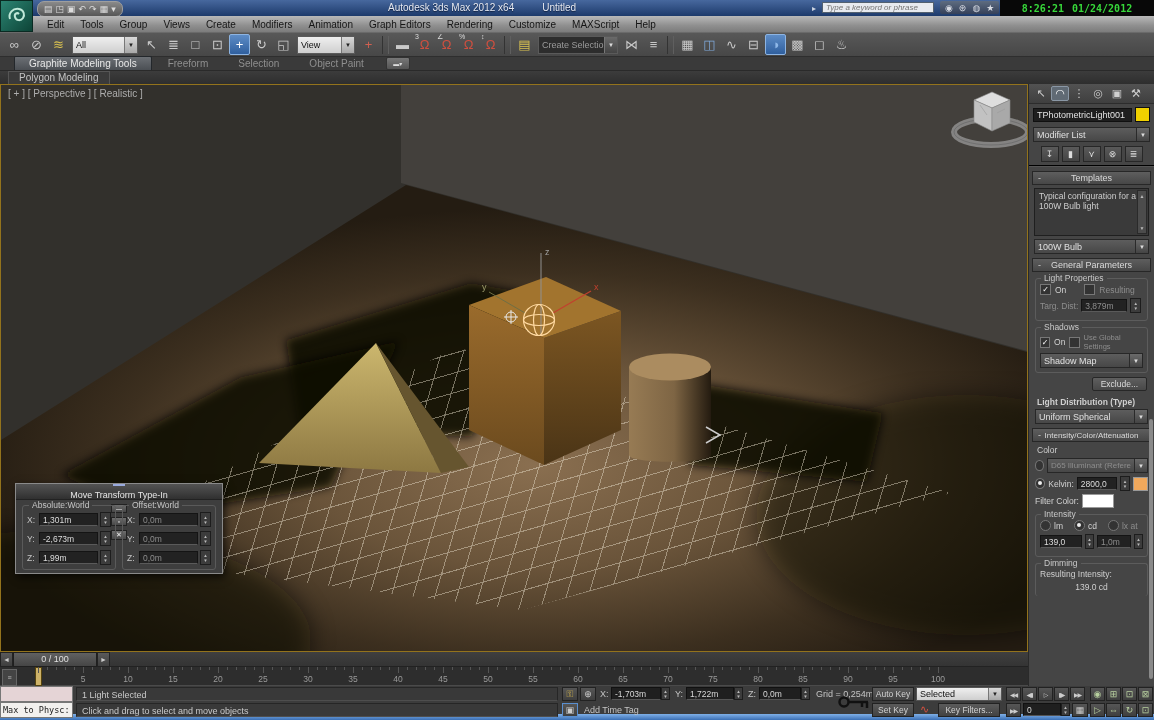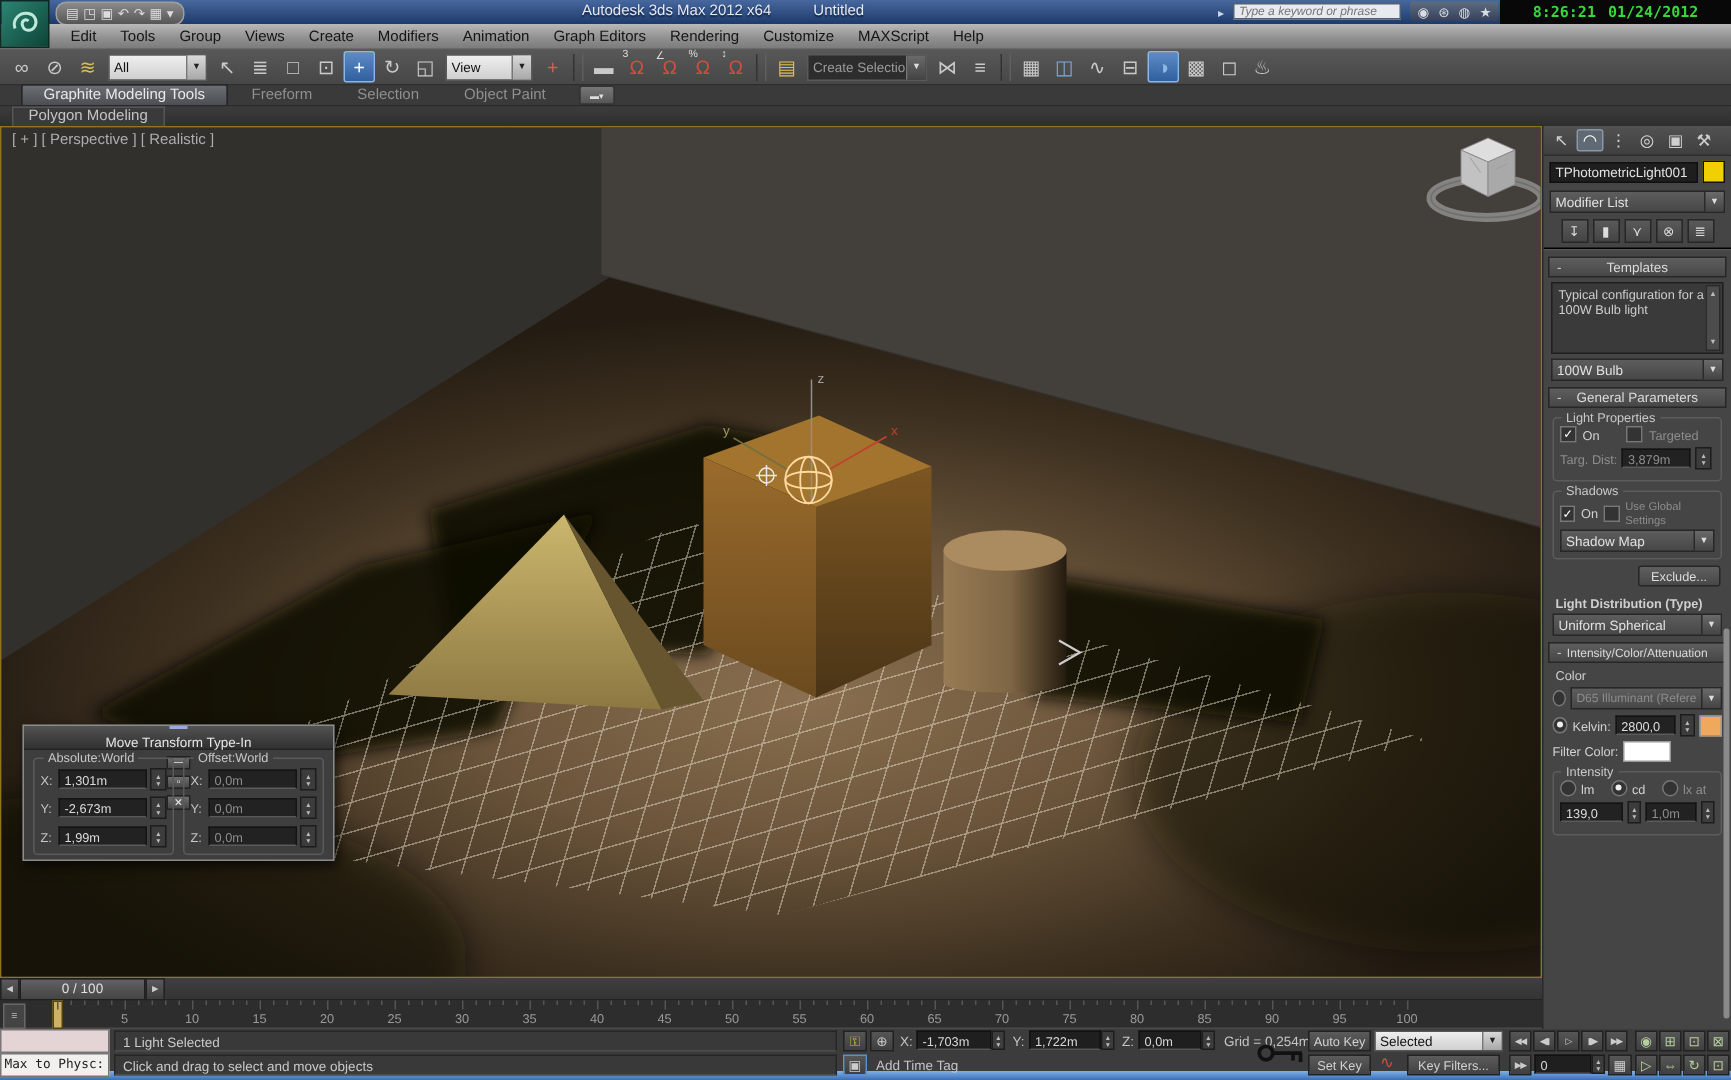--- a/index.html
+++ b/index.html
@@ -559,21 +559,21 @@
     <div class="rollhead">
       <span class="minus">-</span>
       <span>General Parameters</span>
     </div>
     <div class="grp">
       <span class="grp-label">Light Properties</span>
       <div class="cbrow">
         <span class="cb">✓</span>
         <span>On</span>
         <span class="cb" style="margin-left:14px;"></span>
-        <span class="dim-t">Targeted</span>
+        <span class="dim-t">Resulting</span>
       </div>
       <div class="inlinerow">
         <span class="dim-t">Targ. Dist:</span>
         <div class="fld dim" style="width:38px;flex:none;">3,879m</div>
         <div class="spin">
             <span>▲</span>
             <span>▼</span>
           </div>
       </div>
     </div>
@@ -644,20 +644,25 @@
         <div class="spin">
             <span>▲</span>
             <span>▼</span>
           </div>
         <div class="fld dim" style="width:26px;flex:none;">1,0m</div>
         <div class="spin">
             <span>▲</span>
             <span>▼</span>
           </div>
       </div>
+    </div>
+    <div class="grp" style="border-bottom:none;margin-bottom:0;">
+      <span class="grp-label">Dimming</span>
+      <div style="font-size:8.5px;color:#cfcfcf;margin-top:2px;">Resulting Intensity:</div>
+      <div style="font-size:8.5px;color:#cfcfcf;text-align:center;margin-top:3px;">139.0 cd</div>
     </div>
   </div>
   <div id="panelscroll"></div>
 </div>
 
 <div id="timeslider" class="abs">
   <div class="tsarrow">◄</div>
   <div id="tshandle">0 / 100</div>
   <div class="tsarrow">►</div>
 </div>

